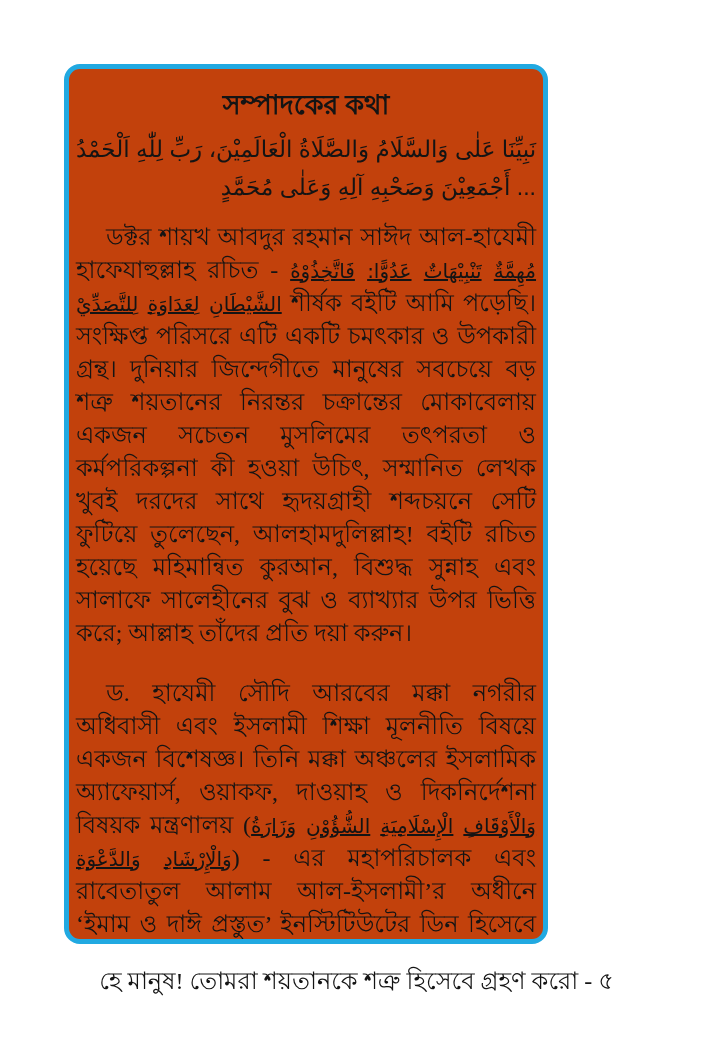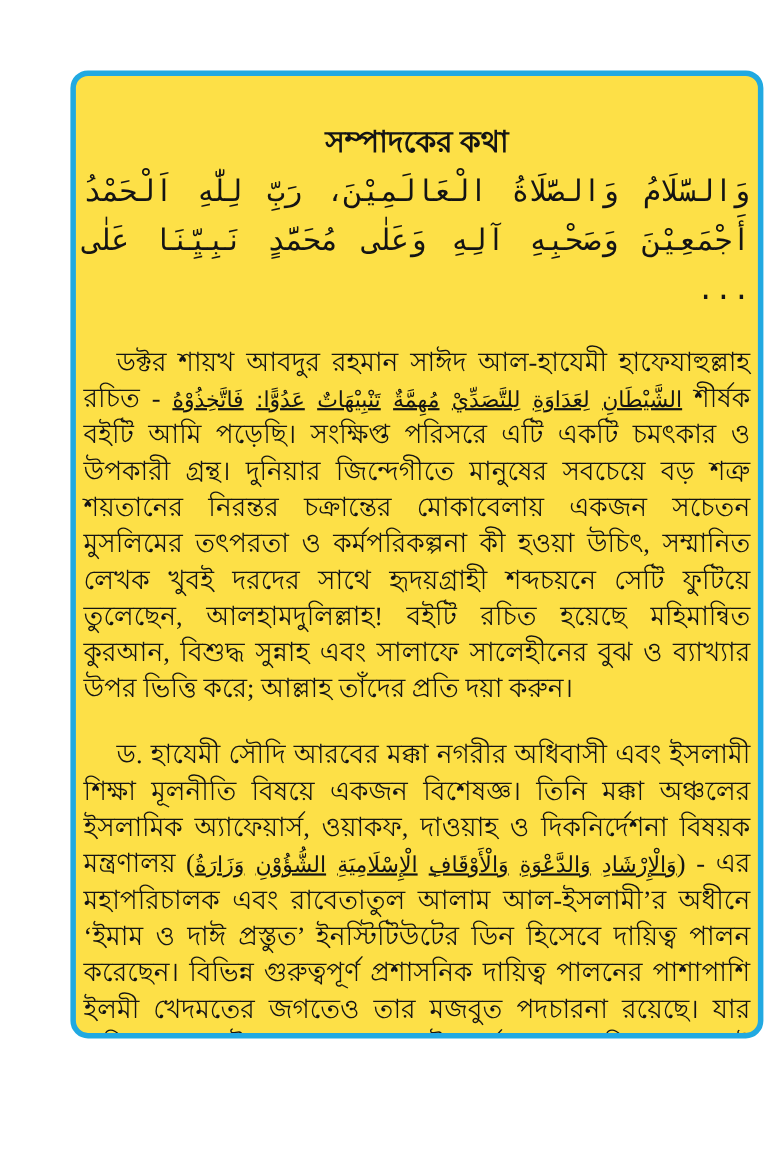--- a/index.html
+++ b/index.html
@@ -13,40 +13,40 @@
     height: 1050px;
     background: #ffffff;
     overflow: hidden;
     font-family: "Liberation Serif", serif;
     color: #141414;
   }
   .frame {
     position: absolute;
     left: 64px;
     top: 64px;
-    width: 630px;
+    width: 484px;
     height: 880px;
     box-sizing: border-box;
     border: 5px solid #21a9e1;
     border-radius: 16px;
-    background: #fde047;
-    padding: 44px 7px 10px 7px;
+    background: #c2410c;
+    padding: 20px 7px 10px 7px;
     overflow: hidden;
   }
   .title {
     margin: 0 0 8px 0;
     text-align: center;
     font-size: 27px;
     font-weight: 600;
     line-height: 1.25;
   }
   .arabic-block {
-    margin: 8px 0 26px 0;
-    font-family: Liberation Mono, monospace;
-    font-size: 27px;
+    margin: 8px 0 14px 0;
+    font-family: Liberation Sans, sans-serif;
+    font-size: 23px;
     line-height: 1.65;
     text-align: justify;
     text-align-last: right;
   }
   .arabic-block span[dir="rtl"] { unicode-bidi: isolate; }
   .para {
     margin: 0 0 27px 0;
     font-size: 24px;
     line-height: 33px;
     text-align: justify;
@@ -80,14 +80,15 @@
     <h1 class="title">সম্পাদকের কথা</h1>
 
     <p class="arabic-block"><span dir="rtl">اَلْحَمْدُ</span> <span dir="rtl">لِلّٰهِ</span> <span dir="rtl">رَبِّ</span> <span dir="rtl">الْعَالَمِيْنَ،</span> <span dir="rtl">وَالصَّلَاةُ</span> <span dir="rtl">وَالسَّلَامُ</span> <span dir="rtl">عَلٰى</span> <span dir="rtl">نَبِيِّنَا</span> <span dir="rtl">مُحَمَّدٍ</span> <span dir="rtl">وَعَلٰى</span> <span dir="rtl">آلِهِ</span> <span dir="rtl">وَصَحْبِهِ</span> <span dir="rtl">أَجْمَعِيْنَ</span> <span dir="rtl">...</span></p>
 
     <p class="para"><span>ডক্টর শায়খ আবদুর রহমান সাঈদ আল-হাযেমী হাফেযাহুল্লাহ রচিত - </span><span class="ar-inline"><span dir="rtl">فَاتَّخِذُوْهُ</span> <span dir="rtl">عَدُوًّا:</span> <span dir="rtl">تَنْبِيْهَاتٌ</span> <span dir="rtl">مُهِمَّةٌ</span> <span dir="rtl">لِلتَّصَدِّيْ</span> <span dir="rtl">لِعَدَاوَةِ</span> <span dir="rtl">الشَّيْطَانِ</span></span><span> শীর্ষক বইটি আমি পড়েছি। সংক্ষিপ্ত পরিসরে এটি একটি চমৎকার ও উপকারী গ্রন্থ। দুনিয়ার জিন্দেগীতে মানুষের সবচেয়ে বড় শত্রু শয়তানের নিরন্তর চক্রান্তের মোকাবেলায় একজন সচেতন মুসলিমের তৎপরতা ও কর্মপরিকল্পনা কী হওয়া উচিৎ, সম্মানিত লেখক খুবই দরদের সাথে হৃদয়গ্রাহী শব্দচয়নে সেটি ফুটিয়ে তুলেছেন, আলহামদুলিল্লাহ! বইটি রচিত হয়েছে মহিমান্বিত কুরআন, বিশুদ্ধ সুন্নাহ এবং সালাফে সালেহীনের বুঝ ও ব্যাখ্যার উপর ভিত্তি করে; আল্লাহ তাঁদের প্রতি দয়া করুন।</span></p>
 
     <p class="para"><span>ড. হাযেমী সৌদি আরবের মক্কা নগরীর অধিবাসী এবং ইসলামী শিক্ষা মূলনীতি বিষয়ে একজন বিশেষজ্ঞ। তিনি মক্কা অঞ্চলের ইসলামিক অ্যাফেয়ার্স, ওয়াকফ, দাওয়াহ ও দিকনির্দেশনা বিষয়ক মন্ত্রণালয় (</span><span class="ar-inline"><span dir="rtl">وَزَارَةُ</span> <span dir="rtl">الشُّؤُوْنِ</span> <span dir="rtl">الْإِسْلَامِيَةِ</span> <span dir="rtl">وَالْأَوْقَافِ</span> <span dir="rtl">وَالدَّعْوَةِ</span> <span dir="rtl">وَالْإِرْشَادِ</span></span><span>) - এর মহাপরিচালক এবং রাবেতাতুল আলাম আল-ইসলামী’র অধীনে ‘ইমাম ও দাঈ প্রস্তুত’ ইনস্টিটিউটের ডিন হিসেবে দায়িত্ব পালন করেছেন। বিভিন্ন গুরুত্বপূর্ণ প্রশাসনিক দায়িত্ব পালনের পাশাপাশি ইলমী খেদমতের জগতেও তার মজবুত পদচারনা রয়েছে। যার প্রতিফলন ঘটেছে ‘আলুকাহ নেটওয়ার্ক’-এ প্রকাশিত তার দুই শতাধিক প্রবন্ধে। উল্লেখ্য যে, ‘আলুকাহ নেটওয়ার্ক’ (</span></p>
 
   </div>
 
+  <div class="footer">হে মানুষ! তোমরা শয়তানকে শত্রু হিসেবে গ্রহণ করো - ৫</div>
 
 </div>
 
 </body></html>

